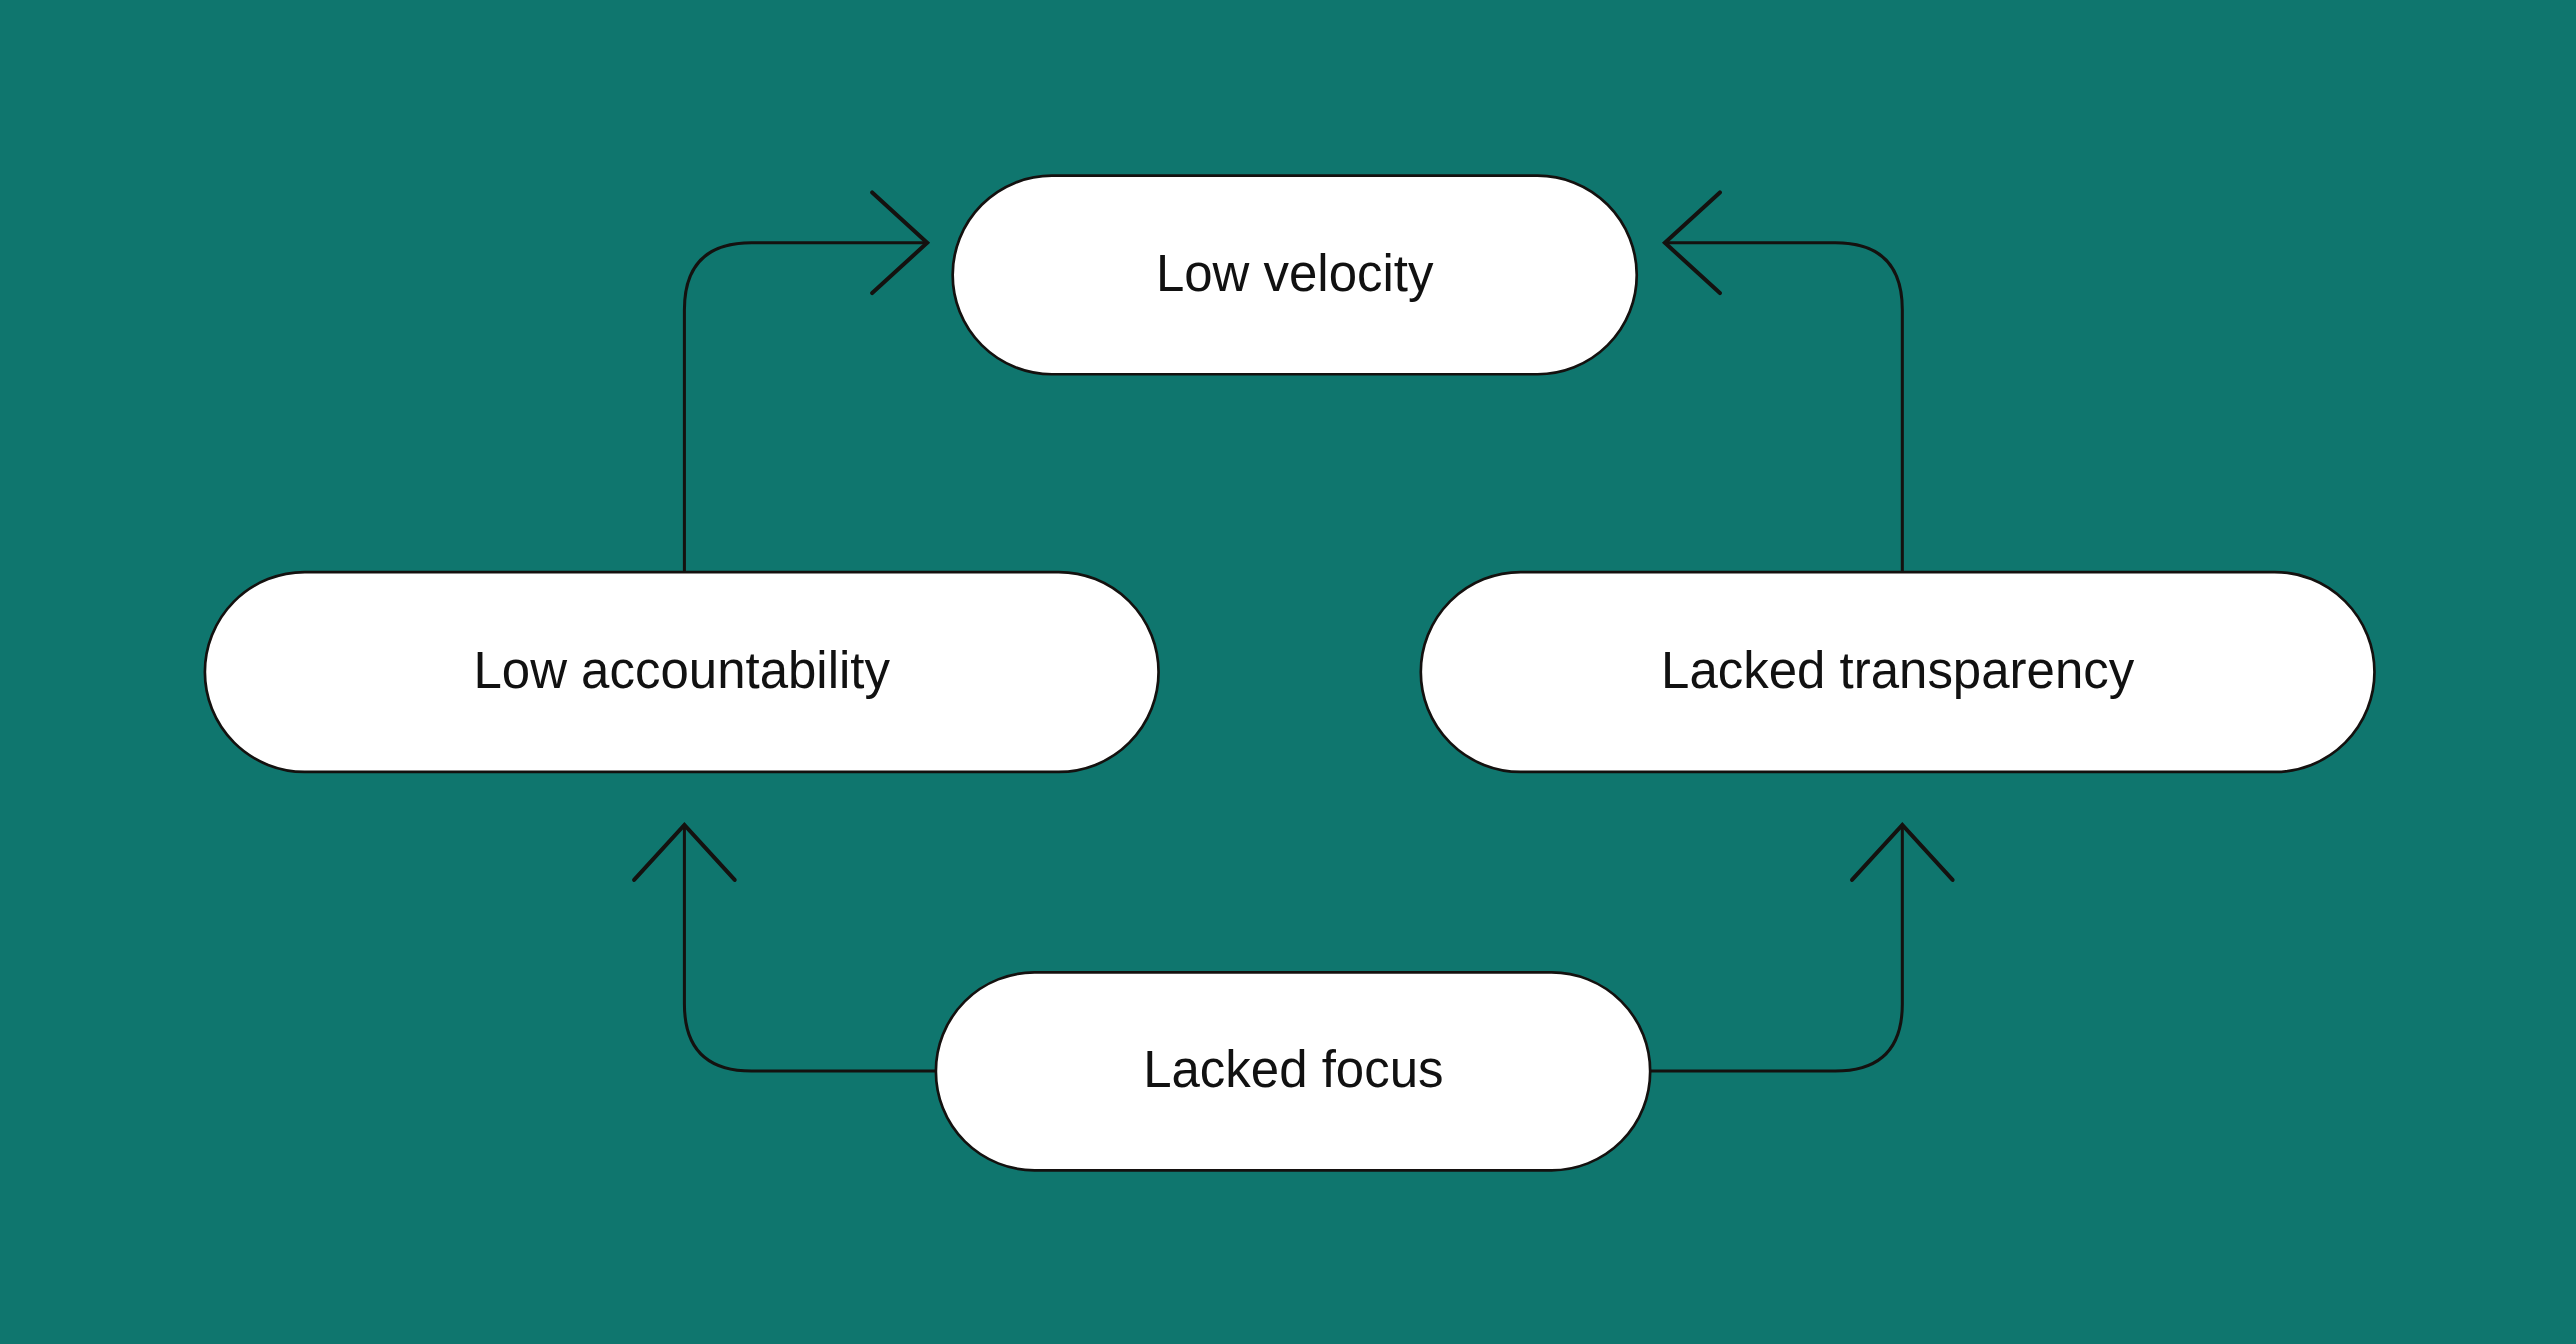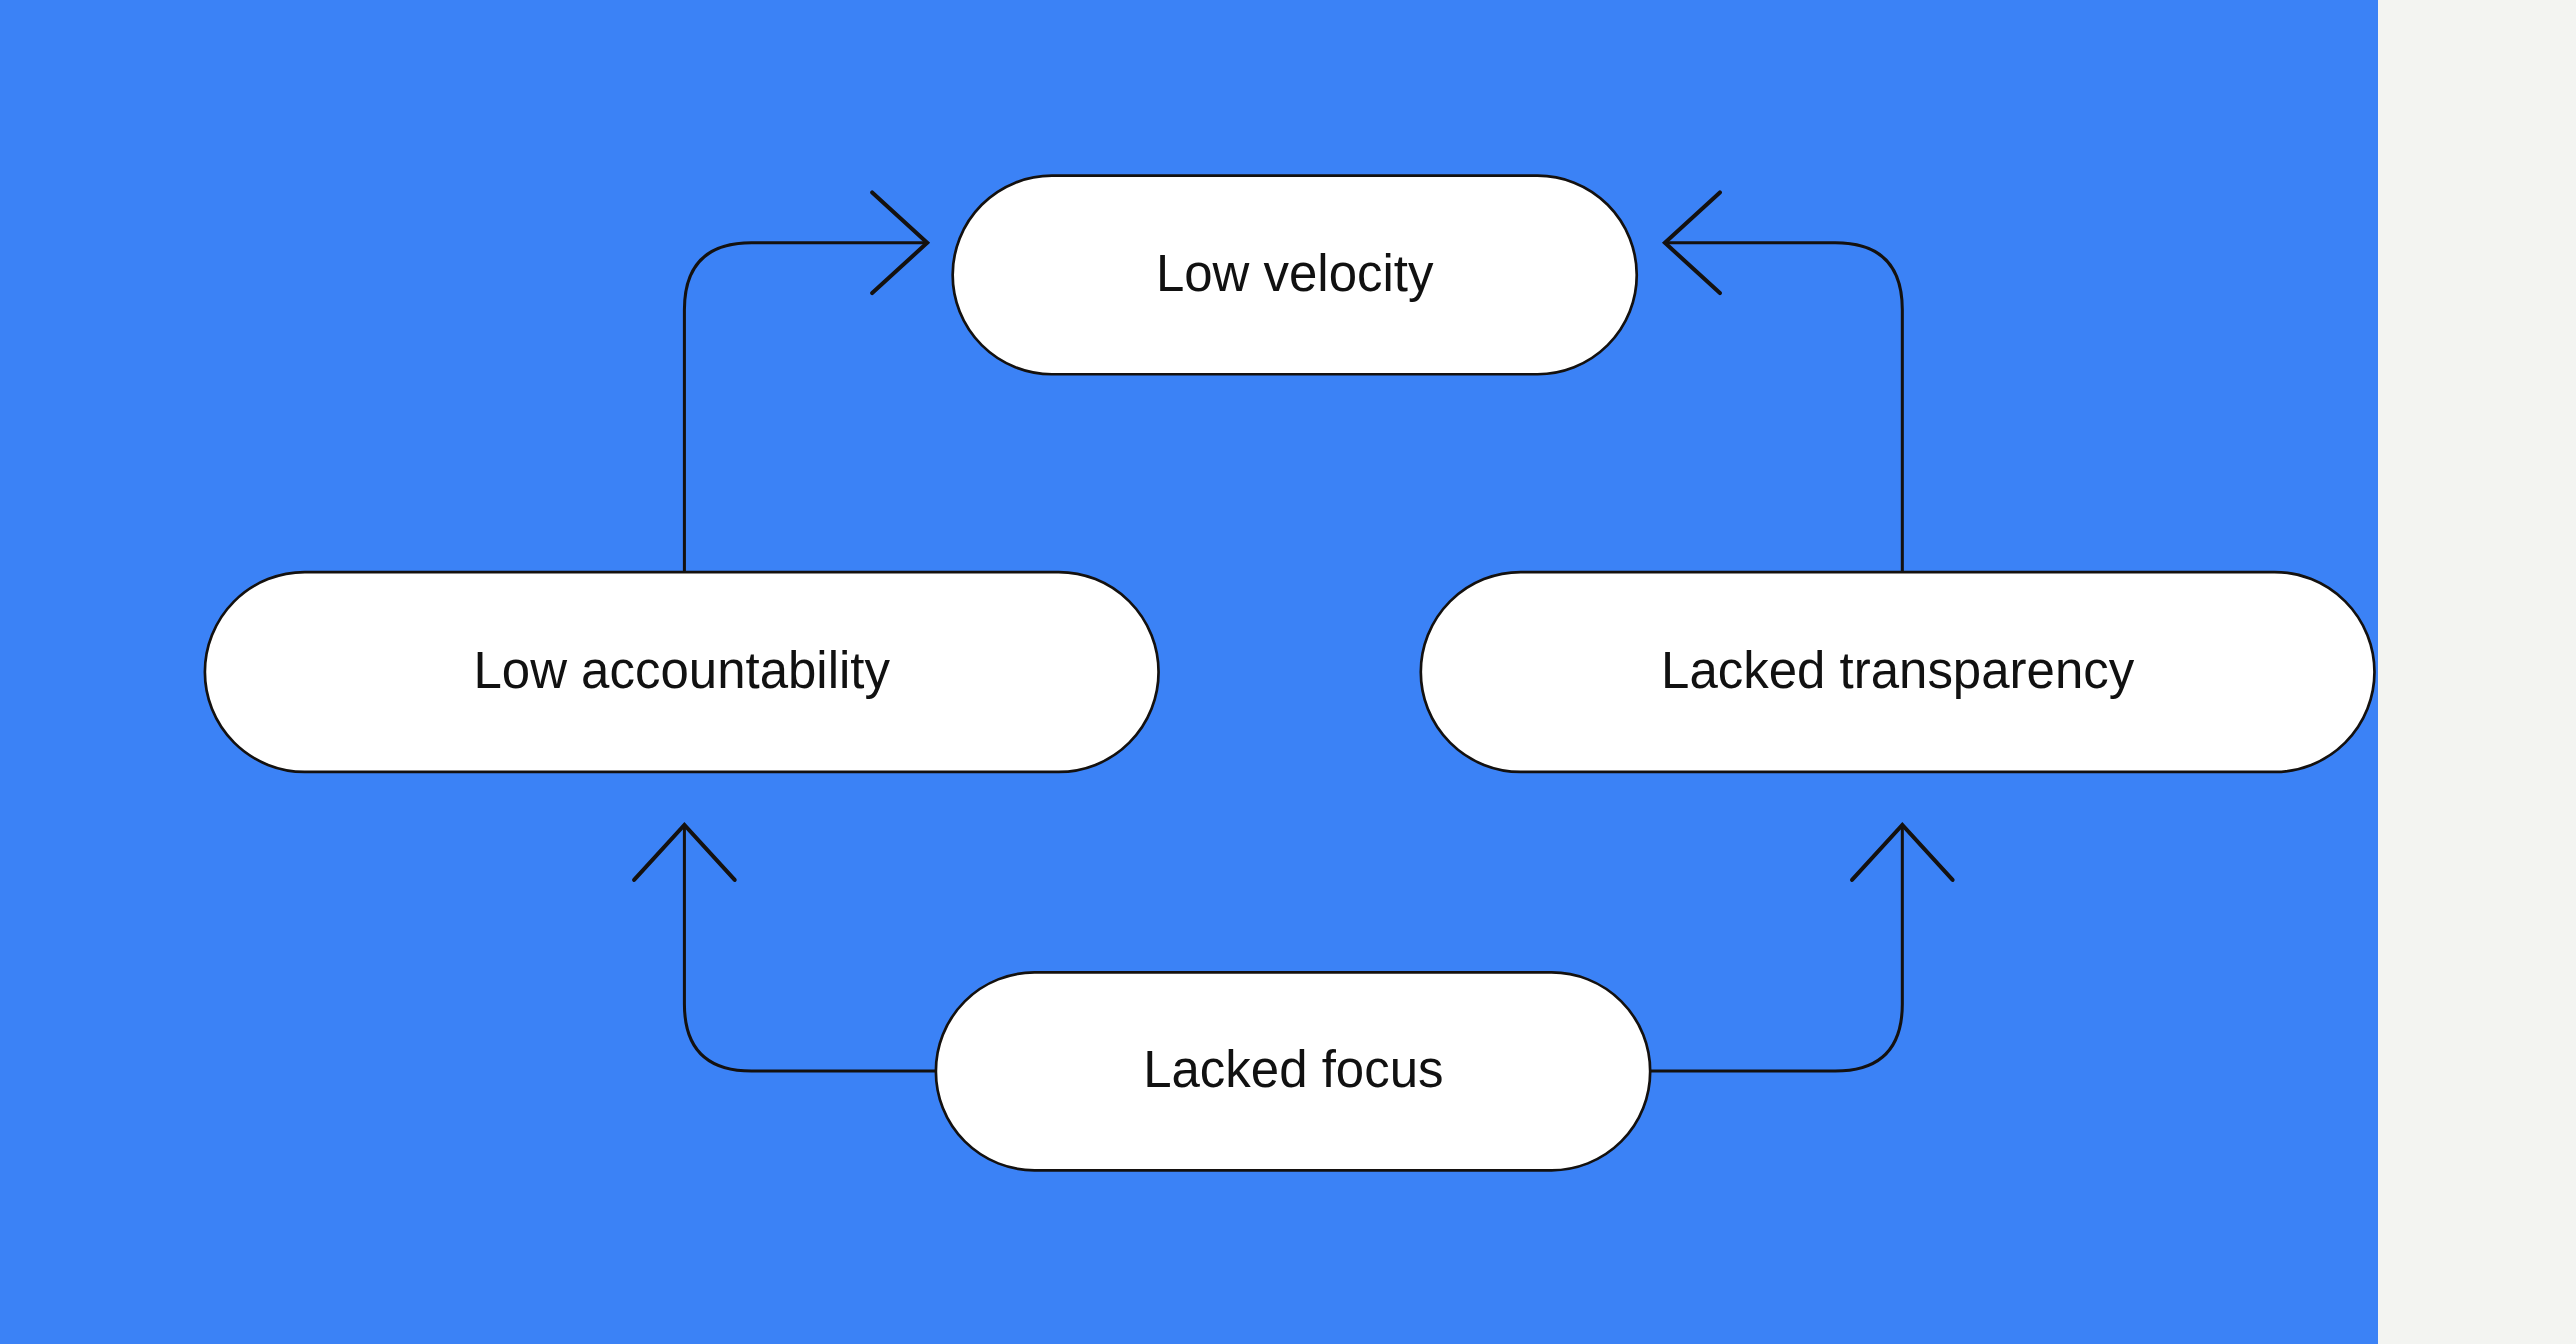--- a/index.html
+++ b/index.html
@@ -9,23 +9,23 @@
     width: 2576px;
     height: 1344px;
     overflow: hidden;
   }
   body {
     background: #f3f4f1;
     font-family: "Liberation Sans", sans-serif;
   }
   #diagram-root {
     position: relative;
-    width: 2378px;
+    width: 2576px;
     height: 1344px;
-    background: #3b82f6;
+    background: #0f766e;
   }
   #diagram-svg {
     position: absolute;
     left: 0;
     top: 0;
     width: 2576px;
     height: 1344px;
     display: block;
   }
   .node-shape {

